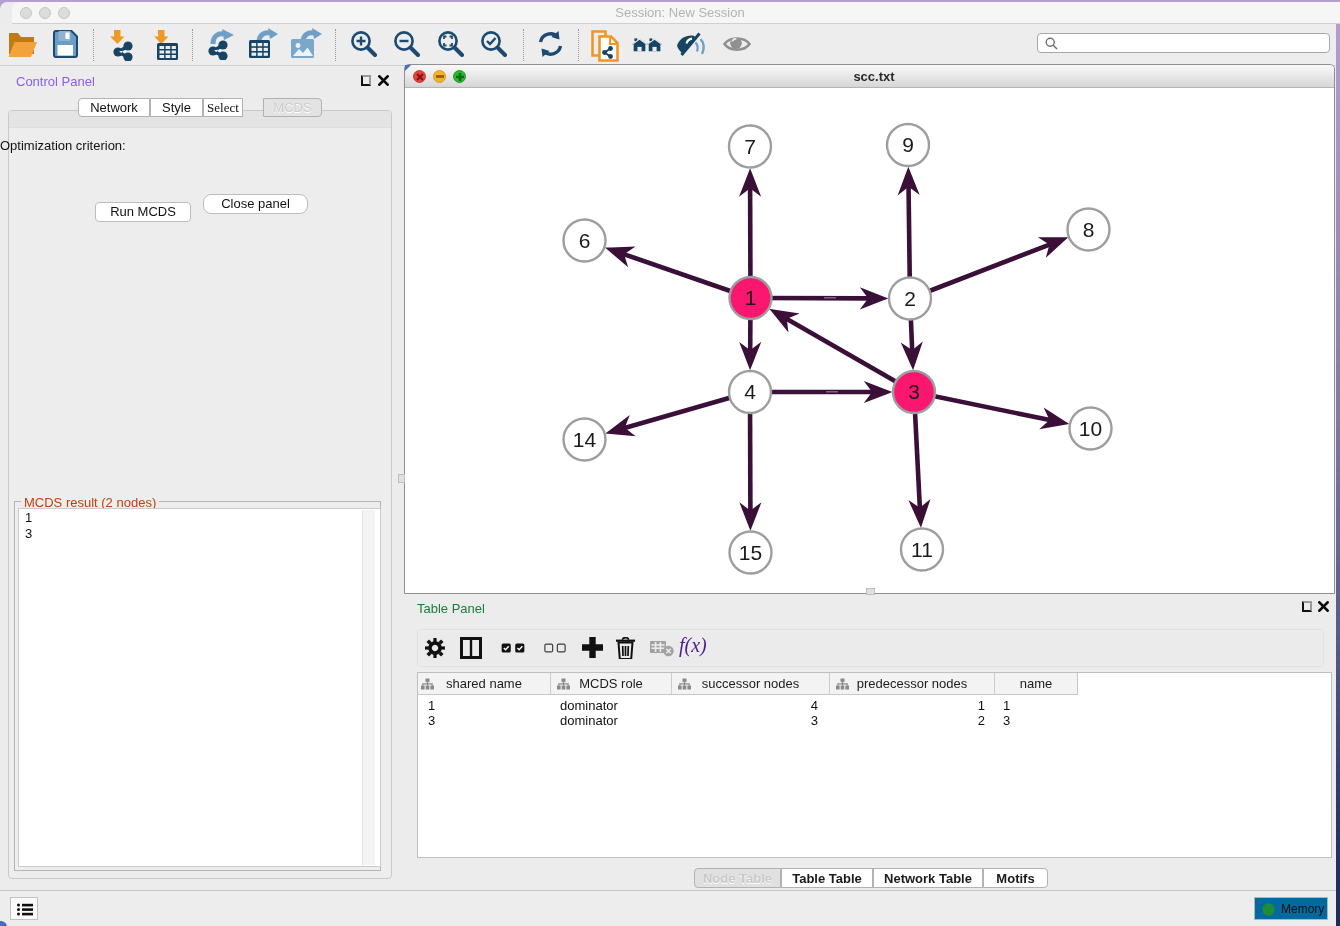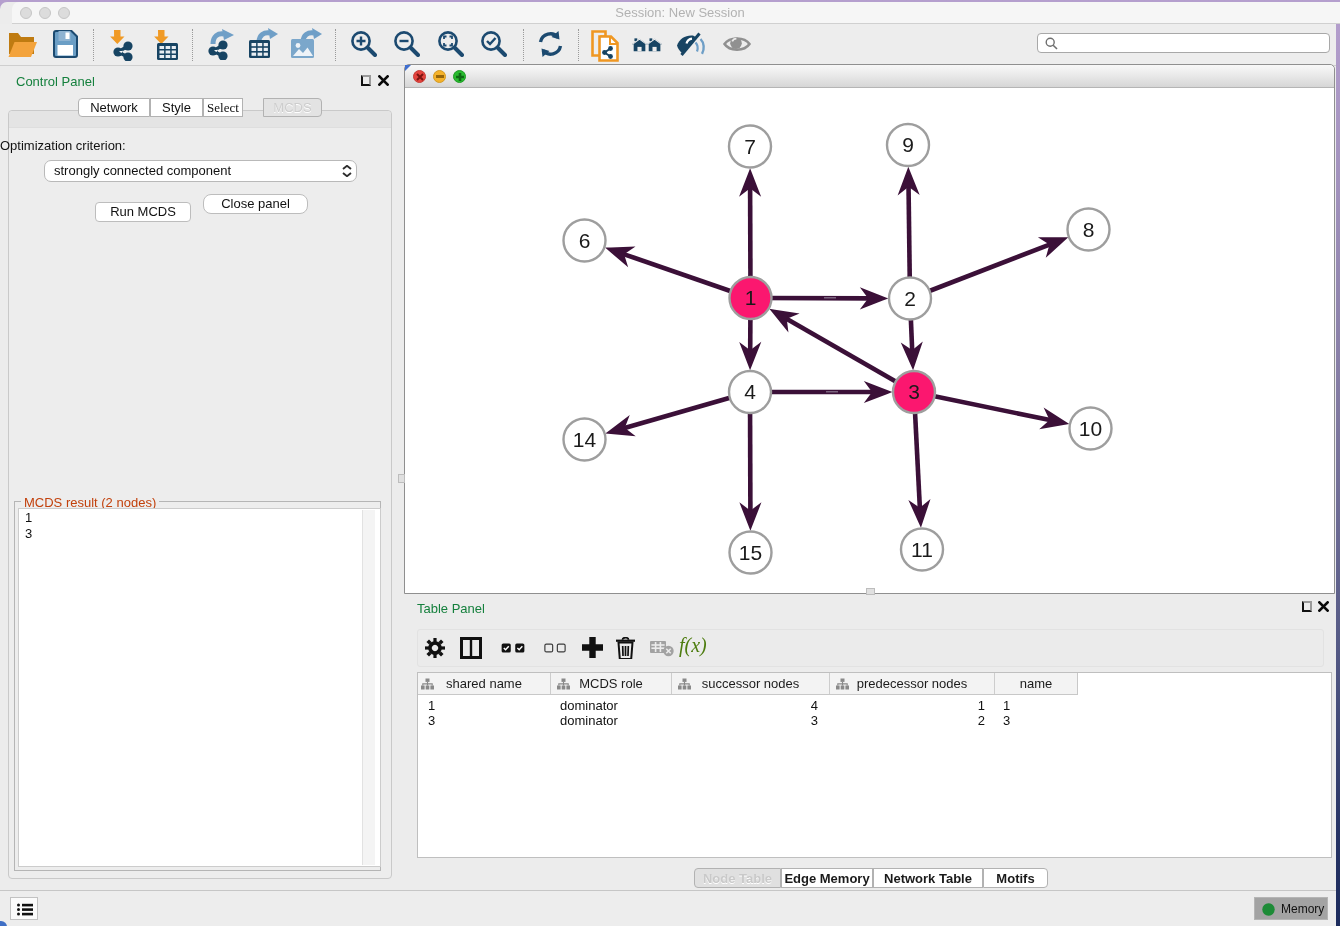--- a/index.html
+++ b/index.html
@@ -9,21 +9,21 @@
 #app{position:absolute;left:0;top:2px;width:1336px;height:924px;background:#ececec;border-radius:7px 7px 0 0;}
 #titlebar{position:absolute;left:12px;top:0;width:100%;height:21px;background:#f6f6f6;border-radius:7px 7px 0 0;border-bottom:1px solid #d0d0d0;}
 .tl{position:absolute;top:5px;width:12px;height:12px;border-radius:50%;background:#dcdcdc;border:1px solid #c6c6c6;box-sizing:border-box;}
 #wtitle{position:absolute;top:3px;left:0;width:100%;text-align:center;font-size:13px;color:#b2b2b2;}
 #toolbar{position:absolute;left:0;top:22px;width:100%;height:41px;background:#ededed;border-bottom:1px solid #cfcfcf;}
 .sep{position:absolute;top:5px;height:32px;width:0;border-left:1px dotted #9a9a9a;}
 .ticon{position:absolute;top:0;}
 #searchbox{position:absolute;left:1037px;top:9px;width:291px;height:18px;background:#fff;border:1px solid #a8a8a8;border-radius:4px;}
 
 #cpanel{position:absolute;left:0;top:64px;width:391px;height:826px;background:#ececec;}
-#cphead{position:absolute;left:16px;top:8px;font-size:13px;color:#15803d;}
+#cphead{position:absolute;left:16px;top:8px;font-size:13px;color:#8b5cf6;}
 .fltico{position:absolute;width:10px;height:11px;border:2px solid #111;border-top-color:#9a9a9a;border-right-color:#9a9a9a;box-sizing:border-box;}
 #cpborder{position:absolute;left:8px;top:44px;width:382px;height:767px;border:1px solid #c9c9c9;border-radius:4px;background:#ededed;}
 #cptabs{position:absolute;left:78px;top:32px;height:19px;}
 .tab{position:absolute;top:0;height:19px;box-sizing:border-box;border:1px solid #b2b2b2;background:#fff;font-size:13px;color:#111;text-align:center;line-height:18px;}
 
 #optlabel{position:absolute;left:0;top:72px;width:391px;font-size:13px;color:#111;}
 #dropdown{position:absolute;left:44px;top:94px;width:311px;height:20px;background:#fff;border:1px solid #b9b9b9;border-radius:7px;font-size:13px;color:#111;line-height:19px;}
 .btn{position:absolute;top:128px;height:18px;background:#fff;border:1px solid #bdbdbd;border-radius:4px;font-size:13px;color:#111;text-align:center;line-height:17px;}
 #resbox{position:absolute;left:13px;top:431px;width:369px;height:373px;}
 #resborder{position:absolute;left:1px;top:4px;width:365px;height:368px;border:1px solid #b5b5b5;}
@@ -43,21 +43,21 @@
 #ttable{position:absolute;left:13px;top:76px;width:913px;height:184px;background:#fff;border:1px solid #bfbfbf;}
 #thead{position:absolute;left:0;top:0;width:659px;height:21px;background:#f3f3f3;border-bottom:1px solid #c8c8c8;border-right:1px solid #c8c8c8;}
 .th{position:absolute;top:0;height:21px;font-size:13px;color:#1c1c1c;text-align:center;line-height:21px;box-sizing:border-box;border-right:1px solid #cdcdcd;}
 .td{position:absolute;font-size:13px;color:#111;height:15px;line-height:15px;}
 
 #btabs{position:absolute;left:290px;top:272px;height:20px;}
 .btab{position:absolute;top:0;height:20px;box-sizing:border-box;border:1px solid #b2b2b2;background:#fff;font-size:13px;font-weight:600;color:#1a1a1a;text-align:center;line-height:19px;}
 
 #statusbar{position:absolute;left:0;top:888px;width:1336px;height:36px;background:#ededed;border-top:1px solid #c6c6c6;}
 #listbtn{position:absolute;left:10px;top:6px;width:28px;height:23px;background:#fbfbfb;border:1px solid #c2c2c2;box-sizing:border-box;}
-#membtn{position:absolute;right:8px;top:6px;width:74px;height:23px;background:#a3a3a3;border:1px solid #b5b5b5;box-sizing:border-box;font-size:12px;color:#111;}
+#membtn{position:absolute;right:8px;top:6px;width:74px;height:23px;background:#0369a1;border:1px solid #b5b5b5;box-sizing:border-box;font-size:12px;color:#111;}
 </style></head>
 <body>
 <div id="app">
  <div id="titlebar">
   <div class="tl" style="left:8px;"></div>
       <div class="tl" style="left:27px;"></div>
       <div class="tl" style="left:46px;"></div>
   <div id="wtitle">Session: New Session</div>
  </div>
  <div id="toolbar">
@@ -212,25 +212,20 @@
   <div id="cpborder">
         <div style="position:absolute;left:0;top:0;width:100%;height:16px;background:#e4e4e4;border-bottom:1px solid #dedede;border-radius:4px 4px 0 0;"></div>
       </div>
   <div id="cptabs">
    <div class="tab" style="left:0;width:72px;border-radius:4px 0 0 4px;">Network</div>
    <div class="tab" style="left:72px;width:53px;">Style</div>
    <div class="tab" style="left:125px;width:40px;font-family:Liberation Serif, serif;">Select</div>
    <div class="tab" style="left:185px;width:59px;border-radius:0 4px 4px 0;background:#e3e3e3;color:#cdcdcd;text-shadow:0 1px 0 #fff;">MCDS</div>
   </div>
   <div id="optlabel">Optimization criterion:</div>
-  <div id="dropdown"><span style="padding-left:9px;">strongly connected component</span>
-   <svg class="abs" style="right:4px;top:4px;" width="10" height="12" viewBox="0 0 10 12">
-          <path d="M1 4 L5 0.8 L9 4 M1 8 L5 11.2 L9 8" fill="none" stroke="#2e2e2e" stroke-width="1.9"></path>
-        </svg>
-  </div>
   <div class="btn" style="left:95px;width:94px;margin-top:8px;">Run MCDS</div>
   <div class="btn" style="left:203px;width:103px;border-radius:8px;">Close panel</div>
   <div id="resbox">
    <div id="resborder"></div>
    <div id="restitle">MCDS result (2 nodes)</div>
    <div id="restext">
           <div style="padding:1px 0 0 6px;line-height:16px;font-size:13px;">1<br>3</div>
           <div id="resscroll"></div>
         </div>
   </div>
@@ -242,20 +237,21 @@
    <div class="mac" style="left:48px;background:#28bb2e;border:1px solid #1f9a26;"></div>
    <svg class="abs" style="left:10.5px;top:7.5px;" width="8" height="8" viewBox="0 0 8 8">
           <path d="M1 1 L7 7 M7 1 L1 7" stroke="#7b1410" stroke-width="2"></path>
         </svg>
    <svg class="abs" style="left:30.5px;top:10px;" width="8" height="3" viewBox="0 0 8 3">
           <rect width="8" height="3" fill="#96660a"></rect>
         </svg>
    <svg class="abs" style="left:50.5px;top:7.5px;" width="8" height="8" viewBox="0 0 8 8">
           <path d="M4 0 L4 8 M0 4 L8 4" stroke="#0e6a14" stroke-width="2.6"></path>
         </svg>
+   <div id="nettext">scc.txt</div>
    <svg class="abs" style="left:0;top:0;" width="10" height="10">
           <path d="M0 0 L6 0 L0 6 Z" fill="#3f6fd0"></path>
         </svg>
   </div>
   <svg id="graph" width="929" height="504" font-family="Liberation Sans, sans-serif">
    <g stroke="#3b1038" stroke-width="4.6" fill="#3b1038">
     <line x1="345.5" y1="210.0" x2="345.1" y2="97.5"></line>
     <polygon points="345.1,86.5 351.1,102.0 345.1,97.5 339.1,102.0"></polygon>
     <line x1="345.5" y1="210.0" x2="216.4" y2="165.3"></line>
     <polygon points="206.0,161.7 222.6,161.1 216.4,165.3 218.6,172.4"></polygon>
@@ -365,21 +361,21 @@
     <g fill="#a2a2a2">
             <rect x="0" y="1" width="16" height="12" rx="1"></rect>
             <rect x="1.4" y="4.2" width="13.2" height="1.6" fill="#ececec"></rect>
             <rect x="1.4" y="7.4" width="13.2" height="1.6" fill="#ececec"></rect>
             <rect x="4.8" y="2" width="1.6" height="10" fill="#ececec"></rect>
             <rect x="9.6" y="2" width="1.6" height="10" fill="#ececec"></rect>
           </g>
     <circle cx="18.5" cy="11" r="5.2" fill="#a2a2a2"></circle>
     <path d="M16.3 8.8 l4.4 4.4 m0 -4.4 l-4.4 4.4" stroke="#ececec" stroke-width="1.5"></path>
    </svg>
-   <div class="abs" style="left:261px;top:4px;width:48px;height:28px;font-family:'Liberation Serif',serif;font-style:italic;font-size:20px;color:#4d7c0f;">f(x)</div>
+   <div class="abs" style="left:261px;top:4px;width:48px;height:28px;font-family:'Liberation Serif',serif;font-style:italic;font-size:20px;color:#4c1d95;">f(x)</div>
   </div>
   <div id="ttable">
    <div id="thead">
     <div class="th" style="left:0;width:133px;">shared name</div>
     <div class="th" style="left:133px;width:121px;">MCDS role</div>
     <div class="th" style="left:254px;width:158px;">successor nodes</div>
     <div class="th" style="left:412px;width:165px;">predecessor nodes</div>
     <div class="th" style="left:577px;width:82px;border-right:none;">name</div>
     <svg class="abs" style="left:3px;top:5px;" width="13" height="12" viewBox="0 0 13 11">
             <g fill="#898989">
@@ -424,21 +420,21 @@
    <div class="td" style="left:412px;top:25px;width:155px;text-align:right;">1</div>
    <div class="td" style="left:585px;top:25px;">1</div>
    <div class="td" style="left:10px;top:40px;">3</div>
    <div class="td" style="left:142px;top:40px;">dominator</div>
    <div class="td" style="left:254px;top:40px;width:146px;text-align:right;">3</div>
    <div class="td" style="left:412px;top:40px;width:155px;text-align:right;">2</div>
    <div class="td" style="left:585px;top:40px;">3</div>
   </div>
   <div id="btabs">
    <div class="btab" style="left:0;width:87px;border-radius:4px 0 0 4px;background:#e0e0e0;color:#c9c9c9;text-shadow:0 1px 0 #fff;">Node Table</div>
-   <div class="btab" style="left:87px;width:92px;">Edge Memory</div>
+   <div class="btab" style="left:87px;width:92px;">Table Table</div>
    <div class="btab" style="left:179px;width:110px;">Network Table</div>
    <div class="btab" style="left:289px;width:65px;border-radius:0 4px 4px 0;">Motifs</div>
   </div>
  </div>
  <div id="statusbar">
   <div id="listbtn">
    <svg class="abs" style="left:6px;top:5px;" width="16" height="13" viewBox="0 0 16 13">
           <g fill="#111">
             <circle cx="1.5" cy="2" r="1.5"></circle>
             <rect x="5" y="0.8" width="11" height="2.6"></rect>

